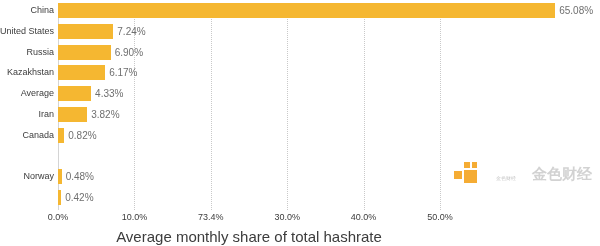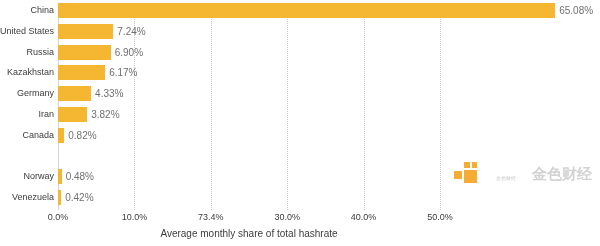--- a/index.html
+++ b/index.html
@@ -102,21 +102,21 @@
     color: #3c3c3c;
     transform: translateX(-50%);
     white-space: nowrap;
   }
   .axis-title {
     position: absolute;
     top: 18px;
     left: 58px;
     width: 382px;
     text-align: center;
-    font-size: 10px;
+    font-size: 15px;
     color: #3c3c3c;
     white-space: nowrap;
   }
   
   .watermark {
     position: absolute;
     right: 8px;
     bottom: 6px;
     display: flex;
     align-items: center;
@@ -181,41 +181,40 @@
         <div class="cat-label">Russia</div>
         <div class="bar" style="left: 58px; width: 52.716px; background: rgb(245, 183, 49);"></div>
         <div class="val-label" style="left: 114.716px;">6.90%</div>
       </div>
       <div class="row" style="top: 65.4px;">
         <div class="cat-label">Kazakhstan</div>
         <div class="bar" style="left: 58px; width: 47.1388px; background: rgb(245, 183, 49);"></div>
         <div class="val-label" style="left: 109.139px;">6.17%</div>
       </div>
       <div class="row" style="top: 86.2px;">
-        <div class="cat-label">Germany</div>
+        <div class="cat-label">Average</div>
         <div class="bar" style="left: 58px; width: 33.0812px; background: rgb(245, 183, 49);"></div>
         <div class="val-label" style="left: 95.0812px;">4.33%</div>
       </div>
       <div class="row" style="top: 107px;">
         <div class="cat-label">Iran</div>
         <div class="bar" style="left: 58px; width: 29.1848px; background: rgb(245, 183, 49);"></div>
         <div class="val-label" style="left: 91.1848px;">3.82%</div>
       </div>
       <div class="row" style="top: 127.8px;">
         <div class="cat-label">Canada</div>
         <div class="bar" style="left: 58px; width: 6.2648px; background: rgb(245, 183, 49);"></div>
         <div class="val-label" style="left: 68.2648px;">0.82%</div>
       </div>
       <div class="row" style="top: 169.4px;">
         <div class="cat-label">Norway</div>
         <div class="bar" style="left: 58px; width: 3.6672px; background: rgb(245, 183, 49);"></div>
         <div class="val-label" style="left: 65.6672px;">0.48%</div>
       </div>
       <div class="row" style="top: 190.2px;">
-        <div class="cat-label">Venezuela</div>
         <div class="bar" style="left: 58px; width: 3.2088px; background: rgb(245, 183, 49);"></div>
         <div class="val-label" style="left: 65.2088px;">0.42%</div>
       </div>
     </div>
 
   <div class="x-axis">
     <div id="xticks">
         <div class="tick-label" style="left: 58px;">0.0%</div>
         <div class="tick-label" style="left: 134.4px;">10.0%</div>
         <div class="tick-label" style="left: 210.8px;">73.4%</div>

